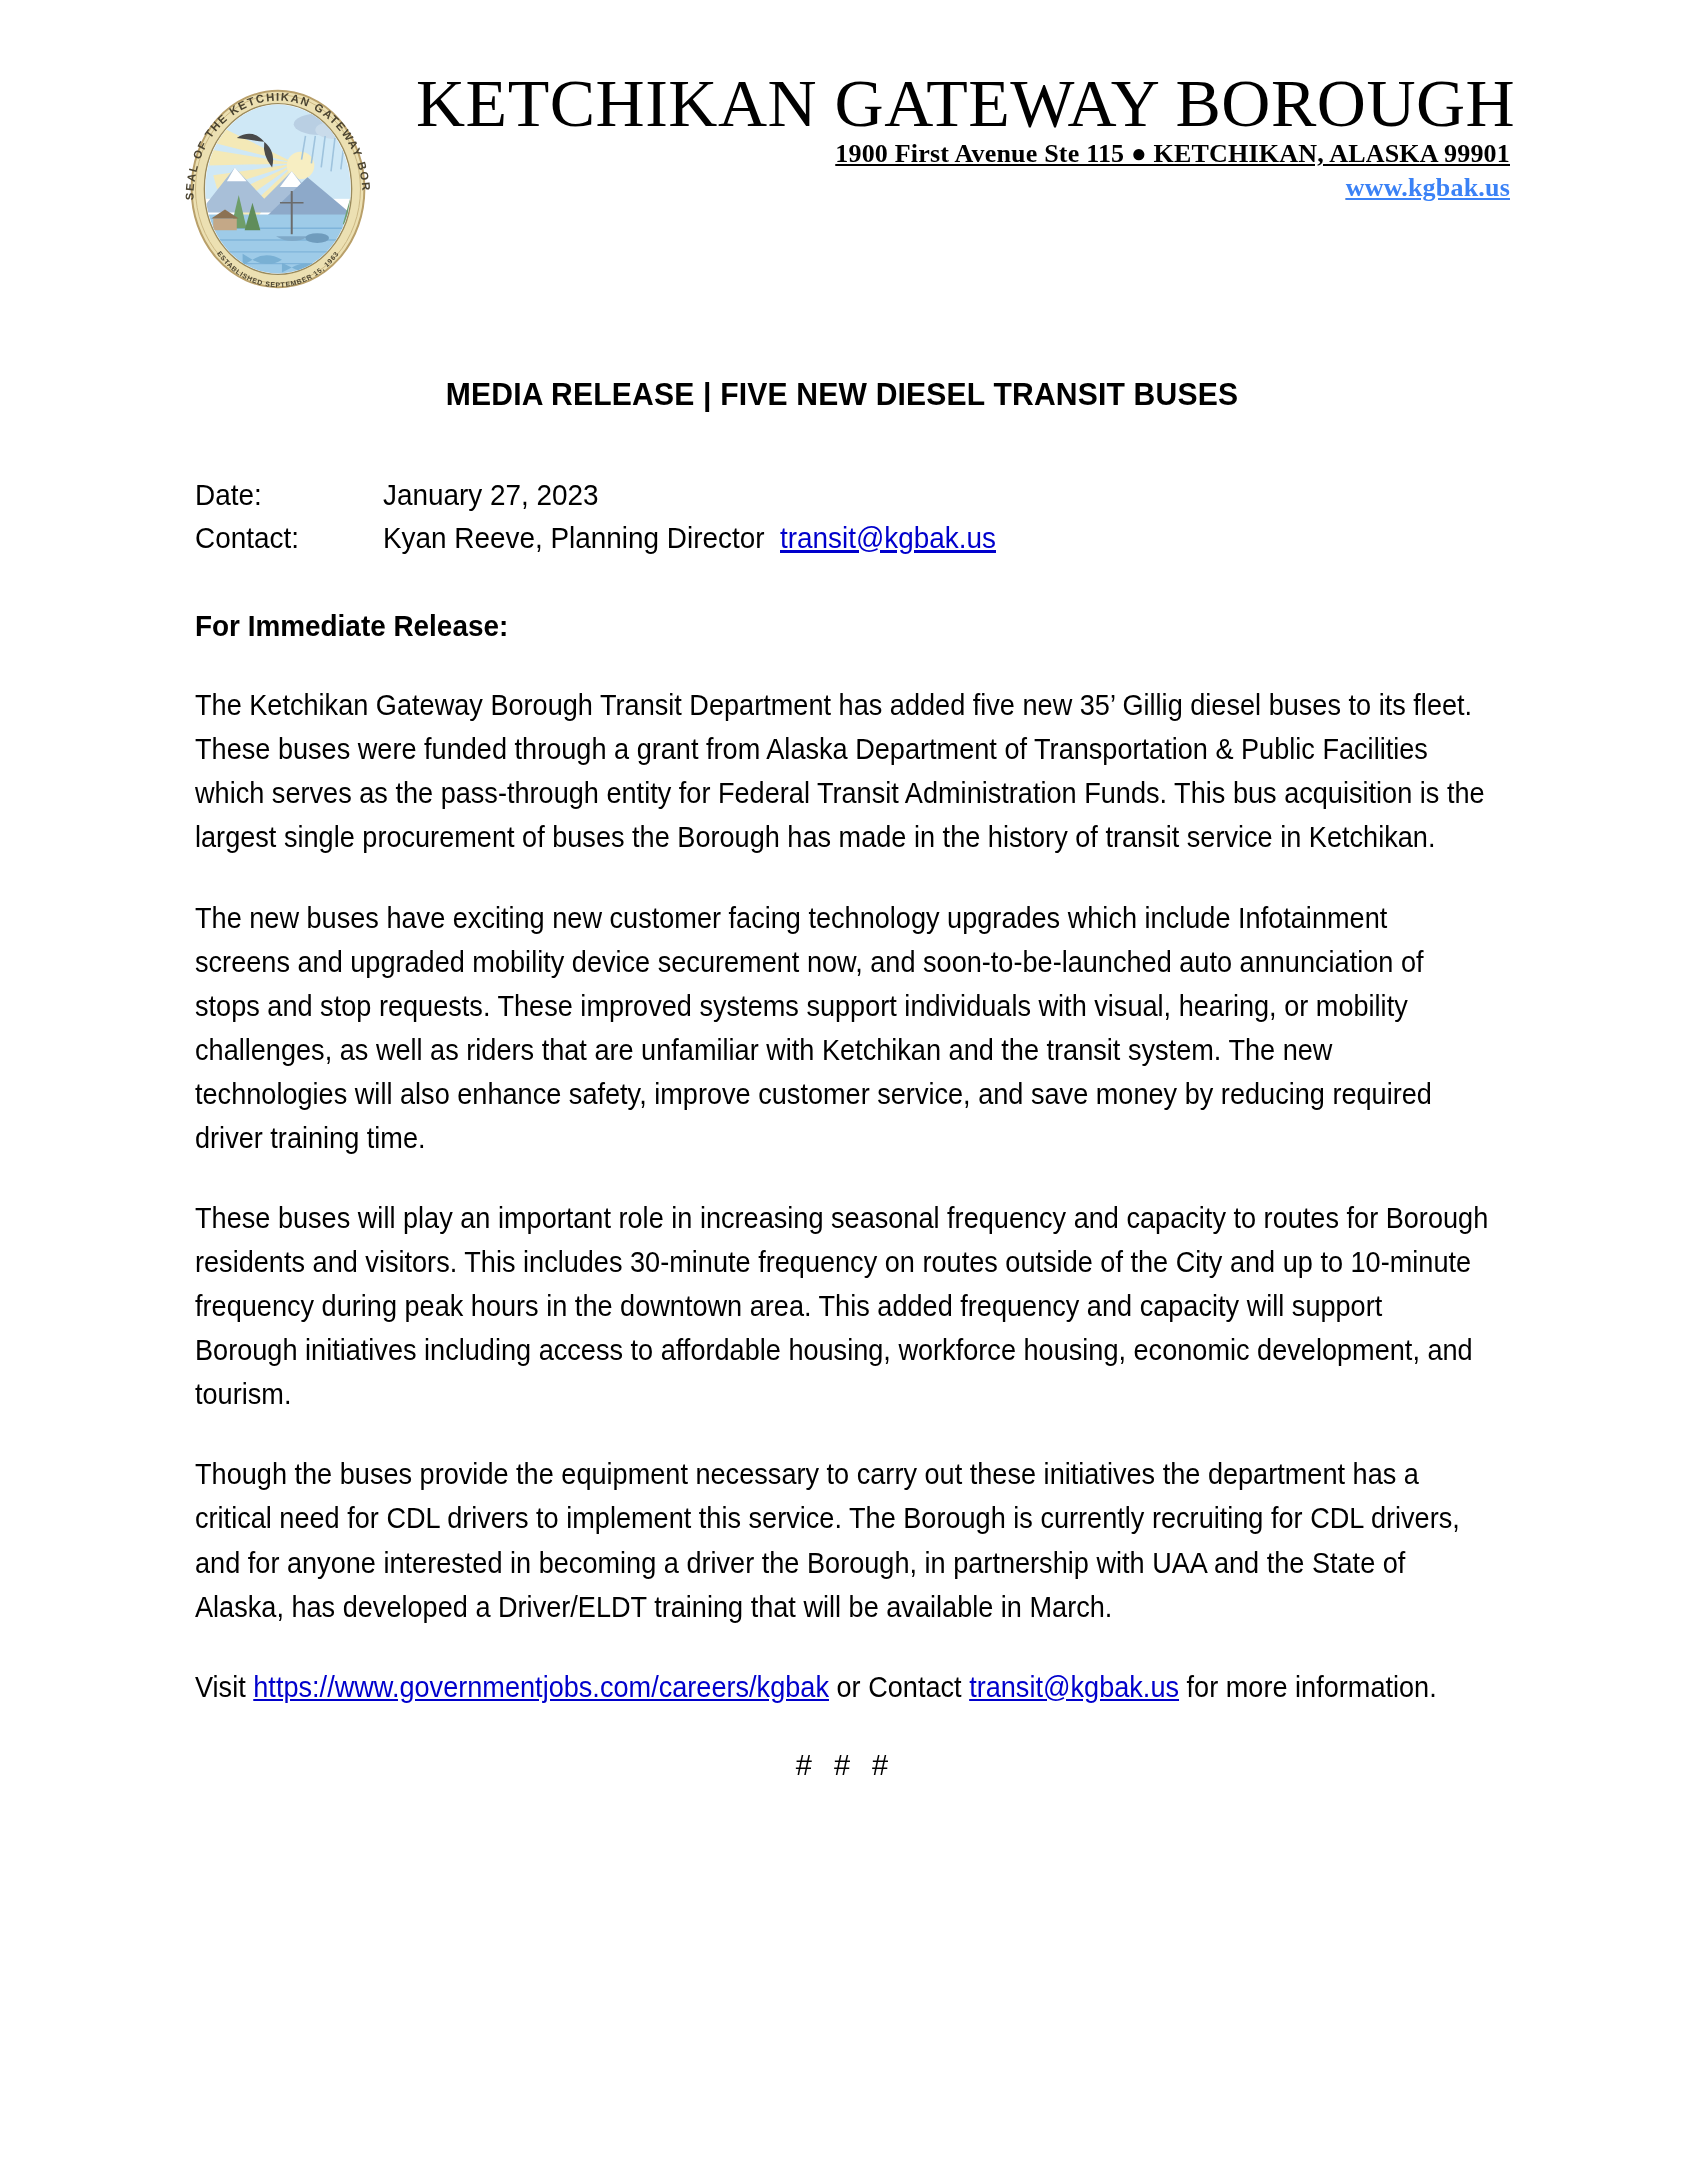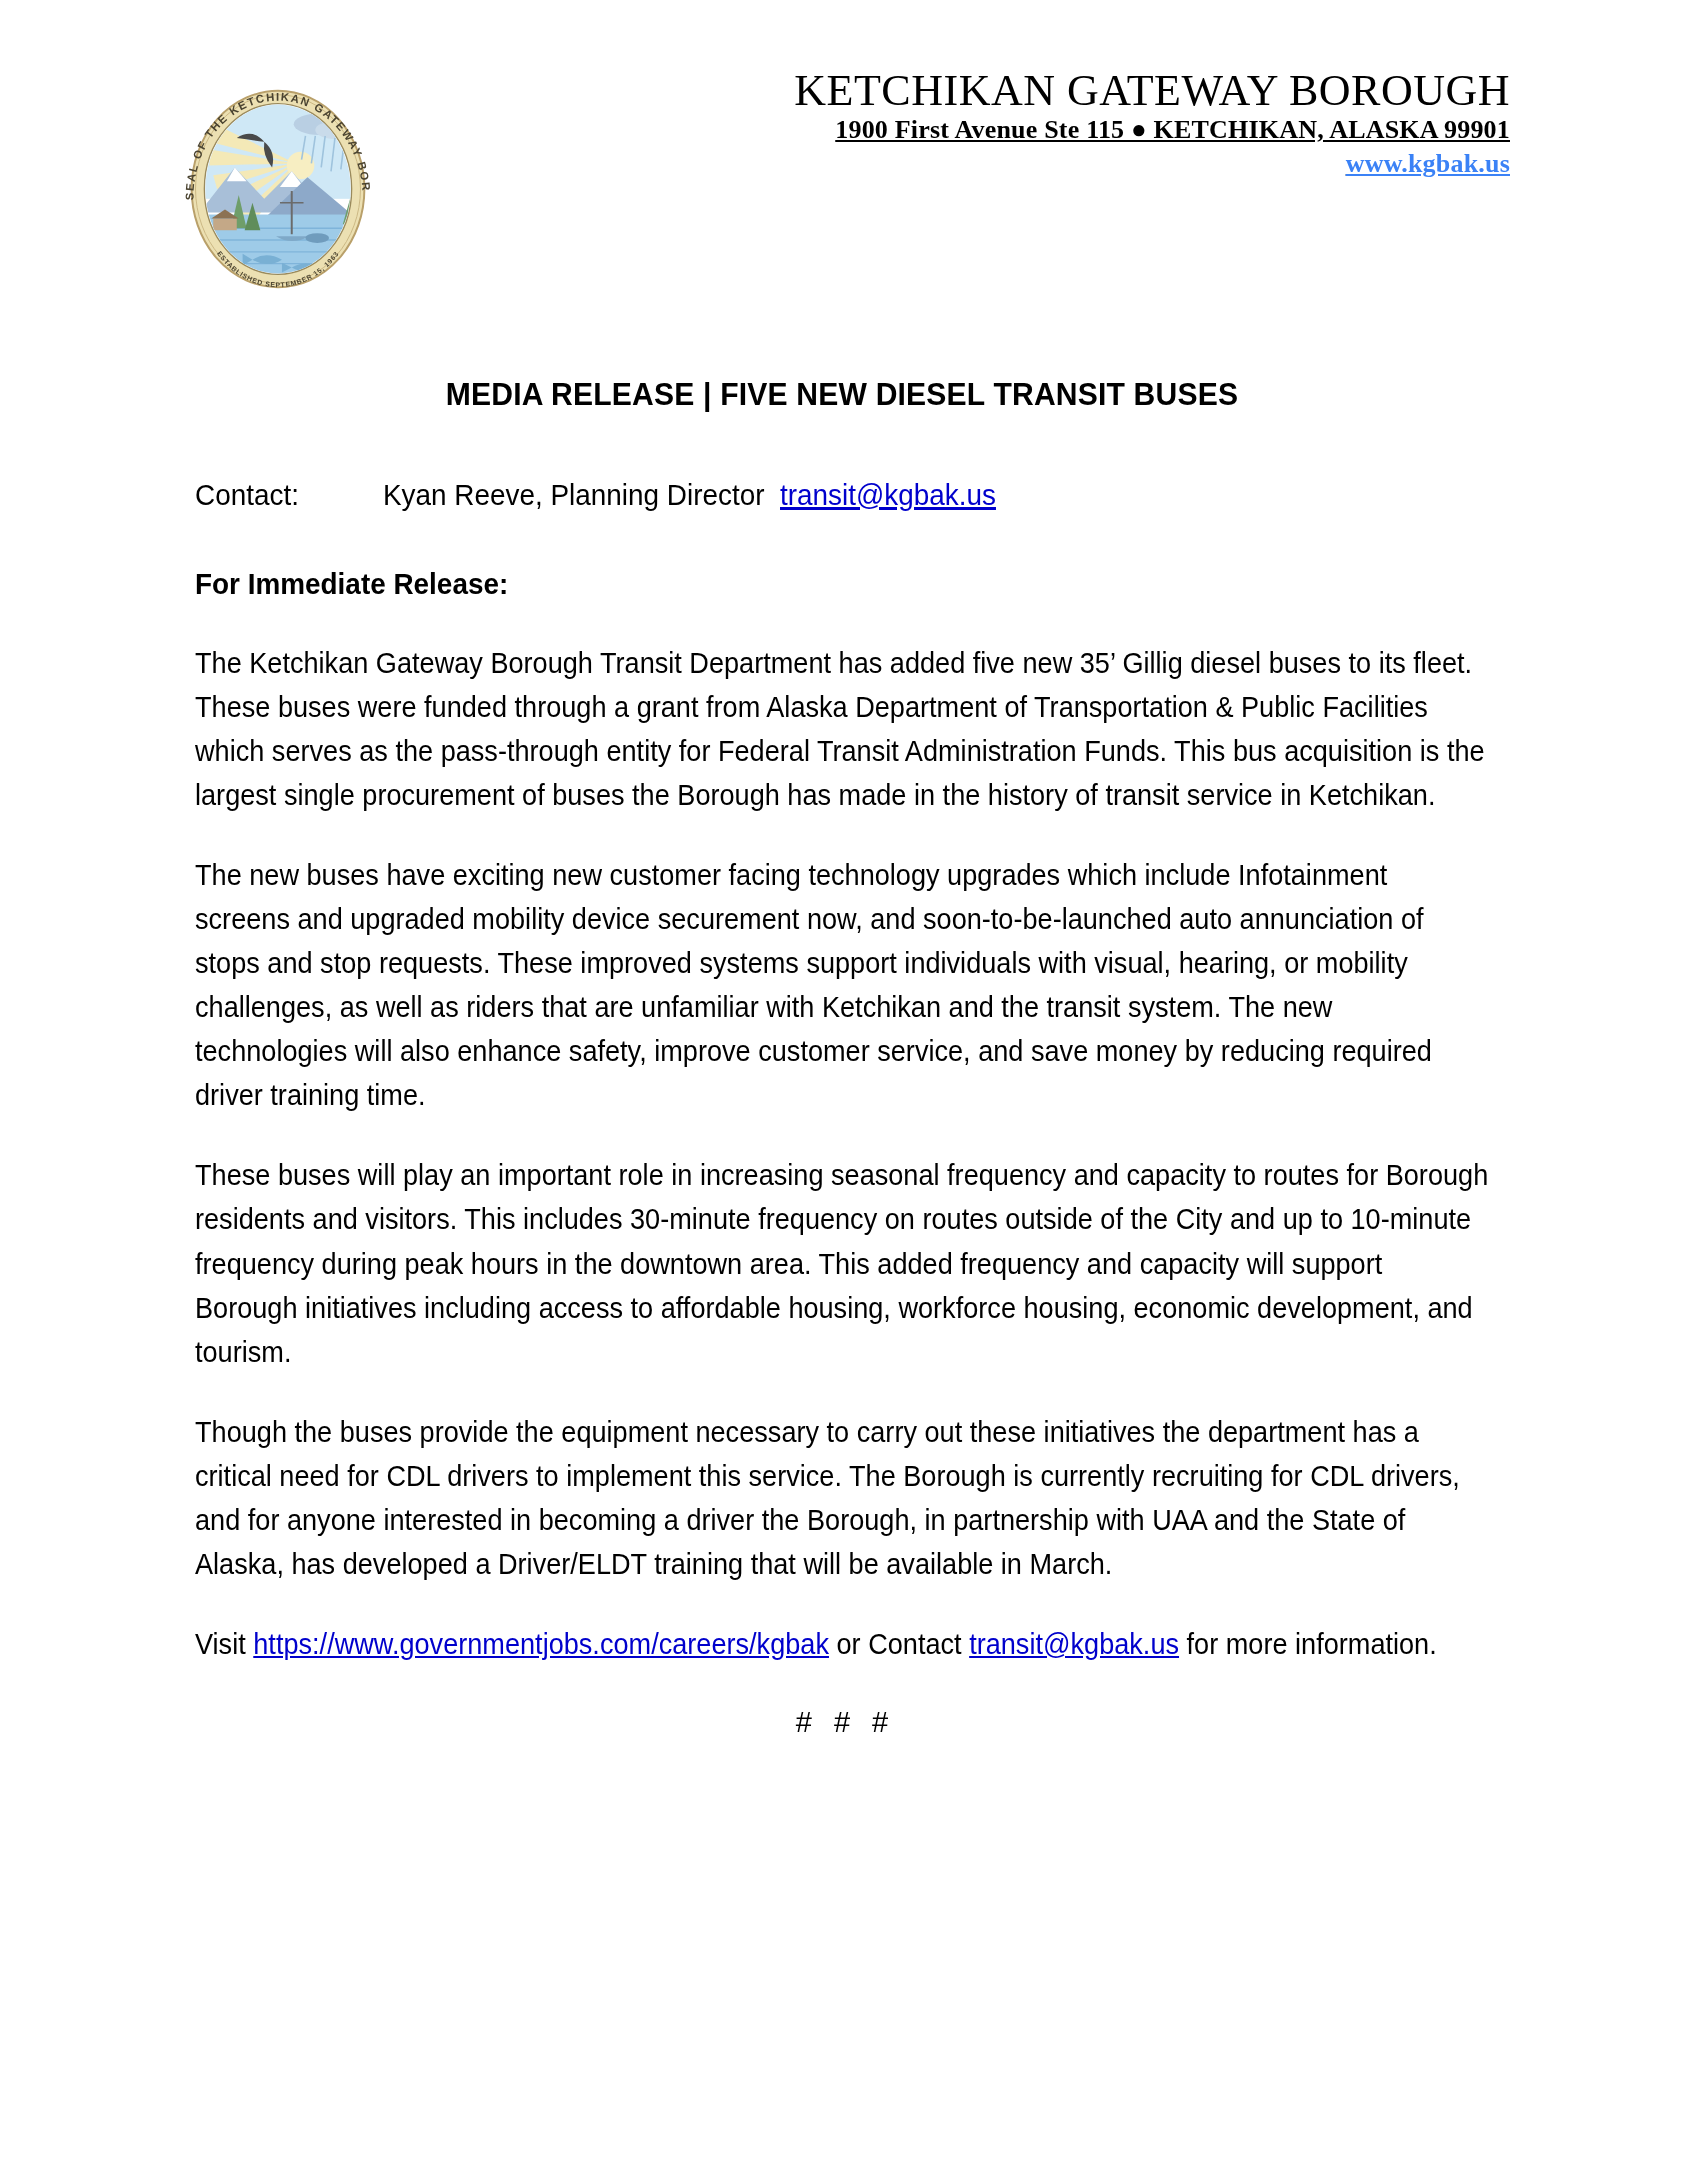--- a/index.html
+++ b/index.html
@@ -41,21 +41,21 @@
 
   .org-block {
     position: absolute;
     left: 416px;
     right: 173px;
     top: 10px;
     text-align: right;
   }
   .org-name {
     font-family: "Liberation Serif", "DejaVu Serif", serif;
-    font-size: 44px;
+    font-size: 68px;
     line-height: 1.0;
     letter-spacing: 0.5px;
     white-space: nowrap;
     text-align: right;
     font-weight: 400;
   }
   .org-line {
     font-family: "Liberation Serif", "DejaVu Serif", serif;
     font-weight: bold;
     font-size: 26px;
@@ -238,20 +238,24 @@
       </div>
     </div>
   </div>
 
   <div class="content">
 
     <div class="headline">MEDIA RELEASE | FIVE NEW DIESEL TRANSIT BUSES</div>
 
     <table class="meta-table">
       <tbody>
+          <tr>
+        <td class="meta-label">Date:</td>
+        <td>January 27, 2023</td>
+      </tr>
       <tr>
         <td class="meta-label">Contact:</td>
         <td><span>Kyan Reeve, Planning Director</span>&nbsp;&nbsp;<span class="inline-link">transit@kgbak.us</span></td>
       </tr>
     </tbody>
       </table>
 
     <div class="immediate">For Immediate Release:</div>
 
     <p class="body-par">The Ketchikan Gateway Borough Transit Department has added five new 35’ Gillig diesel buses to its fleet. These buses were funded through a grant from Alaska Department of Transportation &amp; Public Facilities which serves as the pass-through entity for Federal Transit Administration Funds. This bus acquisition is the largest single procurement of buses the Borough has made in the history of transit service in Ketchikan.</p>

